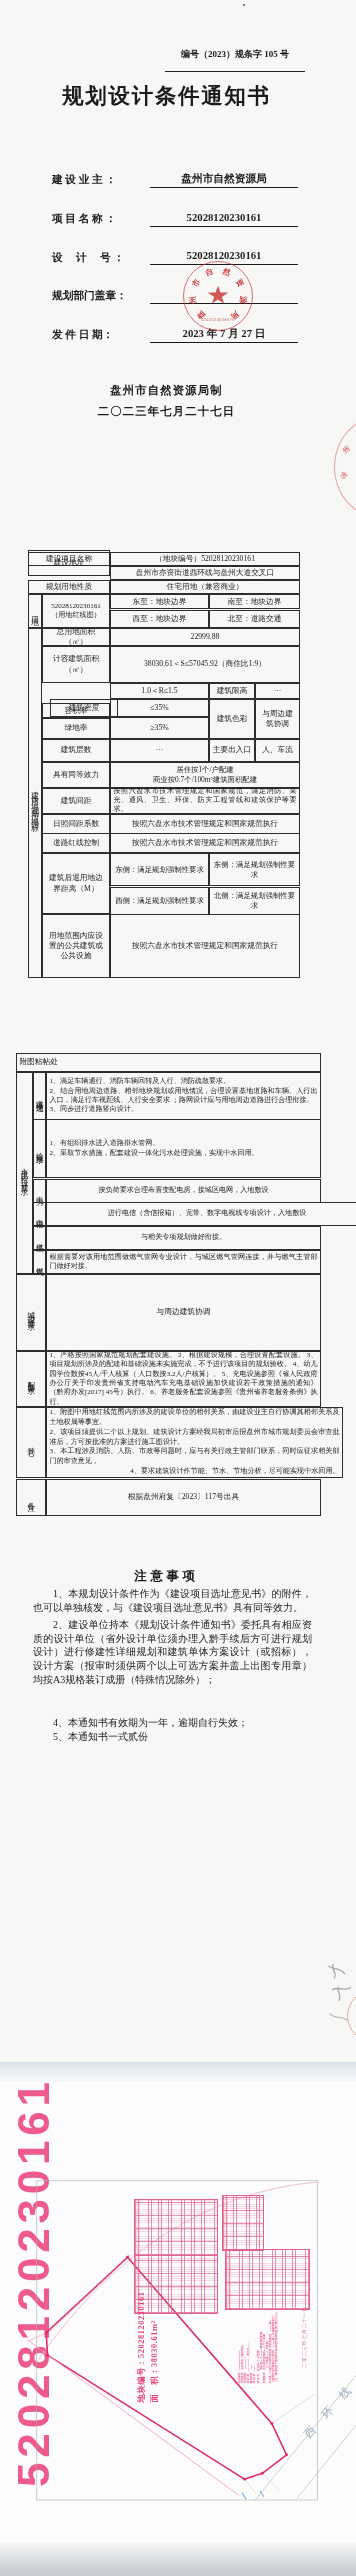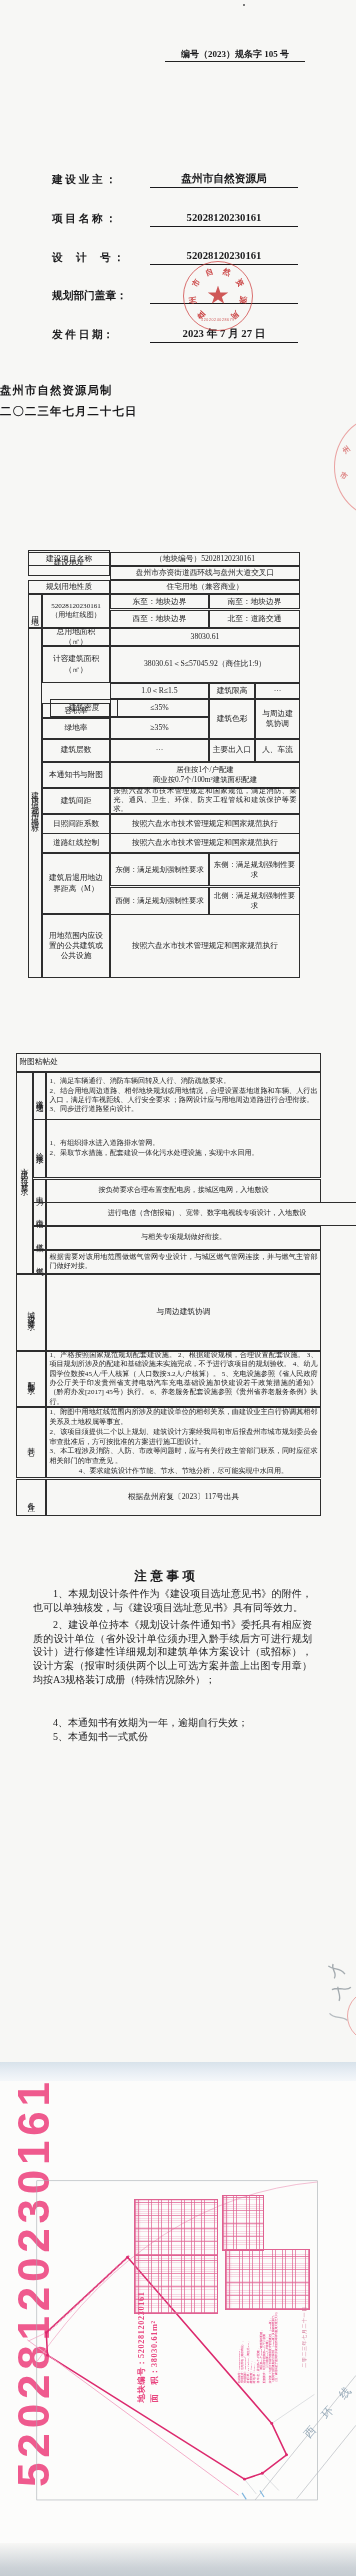--- a/index.html
+++ b/index.html
@@ -1,26 +1,26 @@
 <!DOCTYPE html>
 <html style="font-size:9.5px"><head>
 <meta charset="utf-8">
 <style>
   html,body{margin:0;padding:0;}
   .page{position:relative;width:356px;height:2576px;background:#f7f7f5;overflow:hidden;
         font-family:"Liberation Serif","DejaVu Serif",serif;color:#1b1b1d;}
   
   .refno{position:absolute;left:165px;top:48px;width:140px;text-align:center;font-weight:bold;
-         font-size:9px;border-bottom:0.7px solid #222;padding-bottom:0;}
+         font-size:9px;border-bottom:0.7px solid #222;padding-bottom:10px;}
   .doctitle{position:absolute;left:0;top:81px;width:333px;text-align:center;font-size:21.4px;
             font-weight:bold;letter-spacing:1.8px;}
   .flab{position:absolute;left:52px;font-size:10.7px;font-weight:bold;white-space:pre;}
   .fval{position:absolute;left:150px;width:148px;height:15px;border-bottom:0.9px solid #1b1b1d;
         text-align:center;font-weight:bold;font-size:10.7px;}
-  .issuer{position:absolute;left:0;width:333px;text-align:left;font-size:11.3px;font-weight:600;letter-spacing:1.2px;font-family:Liberation Serif, serif;}
+  .issuer{position:absolute;left:0;width:333px;text-align:center;font-size:11.3px;font-weight:600;letter-spacing:1.2px;font-family:Liberation Serif, serif;}
   .topdot{position:absolute;left:243px;top:4.2px;width:1.8px;height:1.8px;background:#555;border-radius:50%;}
   
   .seal{position:absolute;left:183px;top:261px;width:68px;height:68px;border-radius:50%;
         border:1.8px solid rgba(205,58,58,.72);}
   .sealc{position:absolute;left:50%;top:50%;font-size:7.7px;font-weight:bold;color:rgba(198,52,52,.9);}
   .s0{transform:translate(-50%,-50%) rotate(-138deg) translateY(-25px);}
   .s1{transform:translate(-50%,-50%) rotate(-99deg) translateY(-25px);}
   .s2{transform:translate(-50%,-50%) rotate(-59deg) translateY(-25px);}
   .s3{transform:translate(-50%,-50%) rotate(-20deg) translateY(-25px);}
   .s4{transform:translate(-50%,-50%) rotate(20deg) translateY(-25px);}
@@ -76,20 +76,21 @@
   .scribble{position:absolute;left:321px;top:1957px;}
 </style>
 </head>
 <body>
 
 <div class="page">
 
   <div class="topdot"></div>
 
   <div class="refno">编号（2023）规条字 105 号</div>
+  <div class="doctitle">规划设计条件通知书</div>
 
   <div class="flab" style="top:173px">建 设 业 主 ：</div>
   <div class="fval" style="top:172px">盘州市自然资源局</div>
 
   <div class="flab" style="top:212px">项 目 名 称 ：</div>
   <div class="fval" style="top:211px">52028120230161</div>
 
   <div class="flab" style="top:251px">设　 计　 号 ：</div>
   <div class="fval" style="top:249px">52028120230161</div>
 
@@ -129,21 +130,21 @@
       <div>（用地红线图）</div>
     </div>
     <div class="c" style="left:110px;top:594px;width:99px;height:15.4px">东至：地块边界</div>
     <div class="c" style="left:209px;top:594px;width:91px;height:15.4px">南至：地块边界</div>
     <div class="c" style="left:110px;top:610px;width:99px;height:18.4px">西至：地块边界</div>
     <div class="c" style="left:209px;top:610px;width:91px;height:18.4px">北至：道路交通</div>
 
     <div class="c vert" style="left:28px;top:628px;width:13.7px;height:350px;letter-spacing:3.6px">建设用地规划用地指标</div>
 
     <div class="c" style="left:42px;top:628px;width:68px;height:18px">总用地面积（㎡）</div>
-    <div class="c" style="left:110px;top:628px;width:190px;height:18px">38030.61</div>
+    <div class="c" style="left:110px;top:628px;width:190px;height:18px">22999.88</div>
 
     <div class="c" style="left:42px;top:646px;width:68px;height:37px">计容建筑面积（㎡）</div>
     <div class="c" style="left:110px;top:646px;width:190px;height:37px">38030.61＜S≤57045.92（商住比1:9）</div>
 
     <div class="c" style="left:42px;top:703px;width:68px;height:16px">容积率</div>
     <div class="c" style="left:110px;top:683px;width:99px;height:16px">1.0＜R≤1.5</div>
     <div class="c" style="left:209px;top:683px;width:46px;height:16px">建筑限高</div>
     <div class="c" style="left:255px;top:683px;width:45px;height:16px">···</div>
 
     <div class="c" style="left:50px;top:699px;width:68px;height:18px">建筑密度</div>
@@ -152,21 +153,21 @@
     <div class="c" style="left:255px;top:699px;width:45px;height:40px">与周边建筑协调</div>
 
     <div class="c" style="left:42px;top:717px;width:68px;height:22px">绿地率</div>
     <div class="c" style="left:110px;top:717px;width:99px;height:22px">≥35%</div>
 
     <div class="c" style="left:42px;top:739px;width:68px;height:23px">建筑层数</div>
     <div class="c" style="left:110px;top:739px;width:99px;height:23px">···</div>
     <div class="c" style="left:209px;top:739px;width:46px;height:23px">主要出入口</div>
     <div class="c" style="left:255px;top:739px;width:45px;height:23px">人、车流</div>
 
-    <div class="c" style="left:42px;top:762px;width:68px;height:26px">本通知书与附图</div>
+    <div class="c" style="left:42px;top:762px;width:68px;height:26px">具有同等效力</div>
     <div class="c col f125" style="left:110px;top:762px;width:190px;height:26px">
       <div>居住按1个/户配建</div>
       <div>商业按0.7个/100m²建筑面积配建</div>
     </div>
 
     <div class="c" style="left:42px;top:788px;width:68px;height:25.5px">建筑间距</div>
     <div class="c f12 just" style="left:110px;top:788px;width:190px;height:25.5px">按照六盘水市技术管理规定和国家规范，满足消防、采光、通风、卫生、环保、防灾工程管线和建筑保护等要求。</div>
 
     <div class="c" style="left:42px;top:814px;width:68px;height:19.6px">日照间距系数</div>
     <div class="c" style="left:110px;top:814px;width:190px;height:19.6px">按照六盘水市技术管理规定和国家规范执行</div>
@@ -214,21 +215,21 @@
     <div class="c vert" style="left:33px;top:1250px;width:13px;height:24px">燃气</div>
     <div class="c f12 just" style="left:46px;top:1250px;width:275px;height:24px">根据需要对该用地范围做燃气管网专业设计，与城区燃气管网连接，并与燃气主管部门做好对接。</div>
 
     <div class="c vert" style="left:16px;top:1274px;width:30px;height:77px;letter-spacing:2.4px">城市设计要求</div>
     <div class="c" style="left:46px;top:1274px;width:275px;height:77px">与周边建筑协调</div>
 
     <div class="c vert" style="left:16px;top:1351px;width:30px;height:56px;letter-spacing:1.8px">配套要求</div>
     <div class="c f12 just left" style="left:46px;top:1351px;width:275px;height:56px;line-height:9.3px">1、严格按照国家规范规划配套建设施。 2、根据建设规模，合理设置配套设施。 3、项目规划所涉及的配建和基础设施未实施完成，不予进行该项目的规划验收。 4、幼儿园学位数按45人/千人核算（ 人口数按3.2人/户核算）。 5、充电设施参照《省人民政府办公厅关于印发贵州省支持电动汽车充电基础设施加快建设若干政策措施的通知》（黔府办发[2017] 45号）执行。 6、养老服务配套设施参照《贵州省养老服务条例》执行。</div>
 
     <div class="c vert" style="left:16px;top:1407px;width:30px;height:71px;letter-spacing:1.8px">其它</div>
-    <div class="c col left f12" style="left:46px;top:1407px;width:275px;height:71px;align-items:center;justify-content:center;line-height:9.8px">
+    <div class="c col left f12" style="left:46px;top:1407px;width:297px;height:71px;align-items:flex-end;justify-content:center;line-height:9.8px">
       <div class="just">1、附图中用地红线范围内所涉及的建设单位的相邻关系，由建设业主自行协调其相邻关系及土地权属等事宜。</div>
       <div class="just">2、该项目须提供二个以上规划、建筑设计方案经我局初审后报盘州市城市规划委员会审查批准后，方可按批准的方案进行施工图设计。</div>
       <div class="just">3、本工程涉及消防、人防、市政等问题时，应与有关行政主管部门联系，同时应征求相关部门的审查意见 。</div>
       <div>4、要求建筑设计作节能、节水、节地分析，尽可能实现中水回用。</div>
     </div>
 
     <div class="c vert" style="left:16px;top:1479px;width:30px;height:37px;letter-spacing:1.8px">备注</div>
     <div class="c" style="left:46px;top:1479px;width:275px;height:37px">根据盘州府复〔2023〕117号出具</div>
   </div>
 

